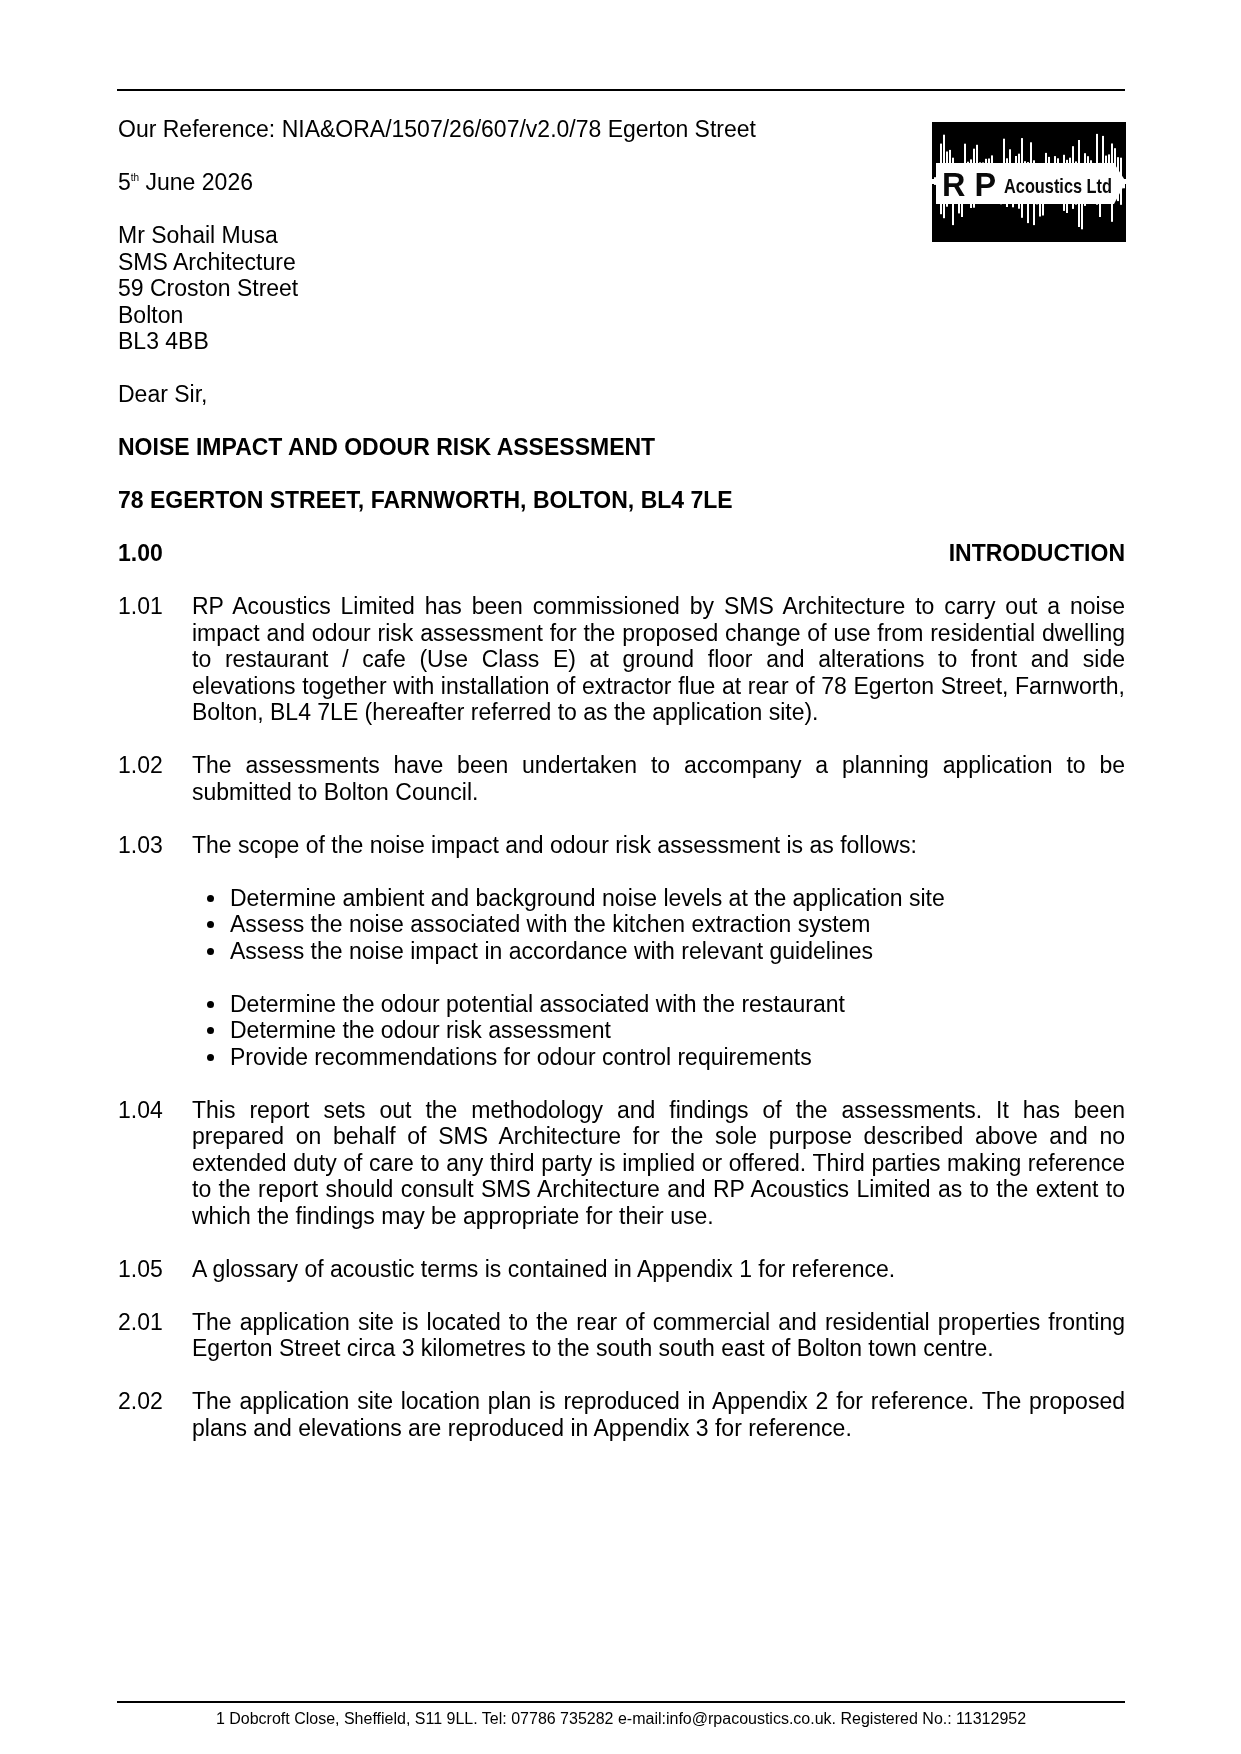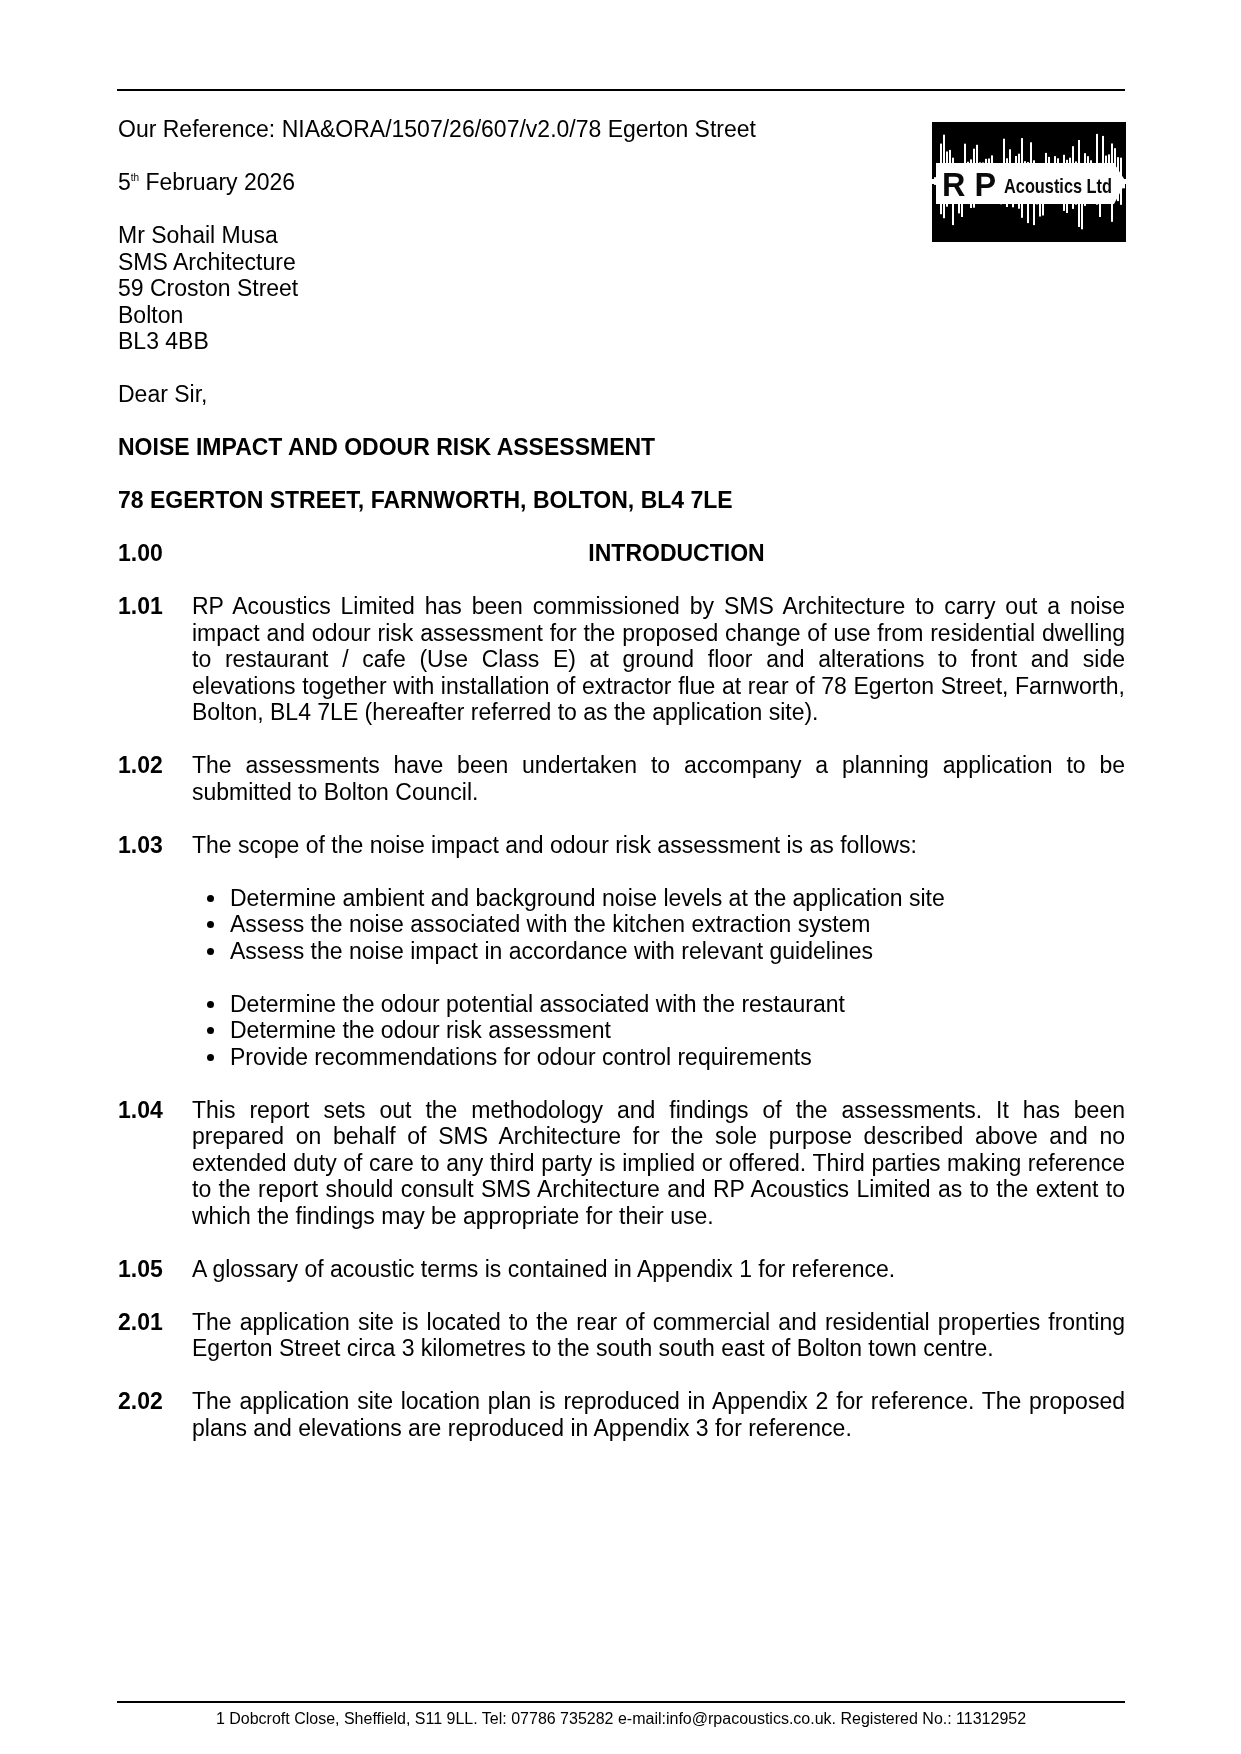--- a/index.html
+++ b/index.html
@@ -18,24 +18,24 @@
     position:absolute;top:1707px;left:117px;width:1008px;
     text-align:center;font-size:16px;line-height:24px;
   }
   .content{position:absolute;left:118px;top:116px;width:1007px;}
   .content p, .content div.block{margin:0 0 26.5px 0;}
   .addr-line{display:block;}
   .bold{font-weight:bold;}
   .justify{text-align:justify;}
   sup.ord{font-size:10px;vertical-align:super;line-height:0;}
   .row{display:flex;margin:0 0 26.5px 0;}
-  .row .num{flex:0 0 74px;font-weight:bold;}
+  .row .num{flex:0 0 74px;font-weight:normal;}
   .row.head .num{font-weight:bold;}
   .row .ptext{flex:1 1 auto;text-align:justify;}
-  .row.head .ptext{font-weight:bold;text-align:center;margin-left:36px;}
+  .row.head .ptext{font-weight:bold;text-align:right;margin-left:36px;}
   .row.bullets{margin-top:4px;}
   .row.bullets .ptext{text-align:left;}
   ul.blist{margin:0;padding:0 0 0 36px;list-style:disc outside;}
   ul.blist li{padding-left:2px;margin:0;}
   .logo{
     position:absolute;left:932px;top:122px;width:194px;height:98px;
     background:#000;
   }
   .logo svg{display:block;}
 </style>
@@ -119,21 +119,21 @@
       <polygon points="4,41 182,41 194,60 182,82 4,82" fill="#fff"></polygon>
       <text x="10" y="74" font-family="Liberation Sans, sans-serif" font-size="34" font-weight="bold" fill="#0a0a0a" textLength="54" lengthAdjust="spacingAndGlyphs">R P</text>
       <text x="72" y="71" font-family="Liberation Sans, sans-serif" font-size="21" font-weight="bold" fill="#0a0a0a" textLength="108" lengthAdjust="spacingAndGlyphs">Acoustics Ltd</text>
     </svg>
   </div>
 
   <div class="content">
 
     <p>Our Reference: NIA&amp;ORA/1507/26/607/v2.0/78 Egerton Street</p>
 
-    <p><span>5</span><sup class="ord">th</sup><span> February 2026</span></p>
+    <p><span>5</span><sup class="ord">th</sup><span> June 2026</span></p>
 
     <div class="block">
       <span class="addr-line">Mr Sohail Musa</span>
       <span class="addr-line">SMS Architecture</span>
       <span class="addr-line">59 Croston Street</span>
       <span class="addr-line">Bolton</span>
       <span class="addr-line">BL3 4BB</span>
     </div>
 
     <p>Dear Sir,</p>

